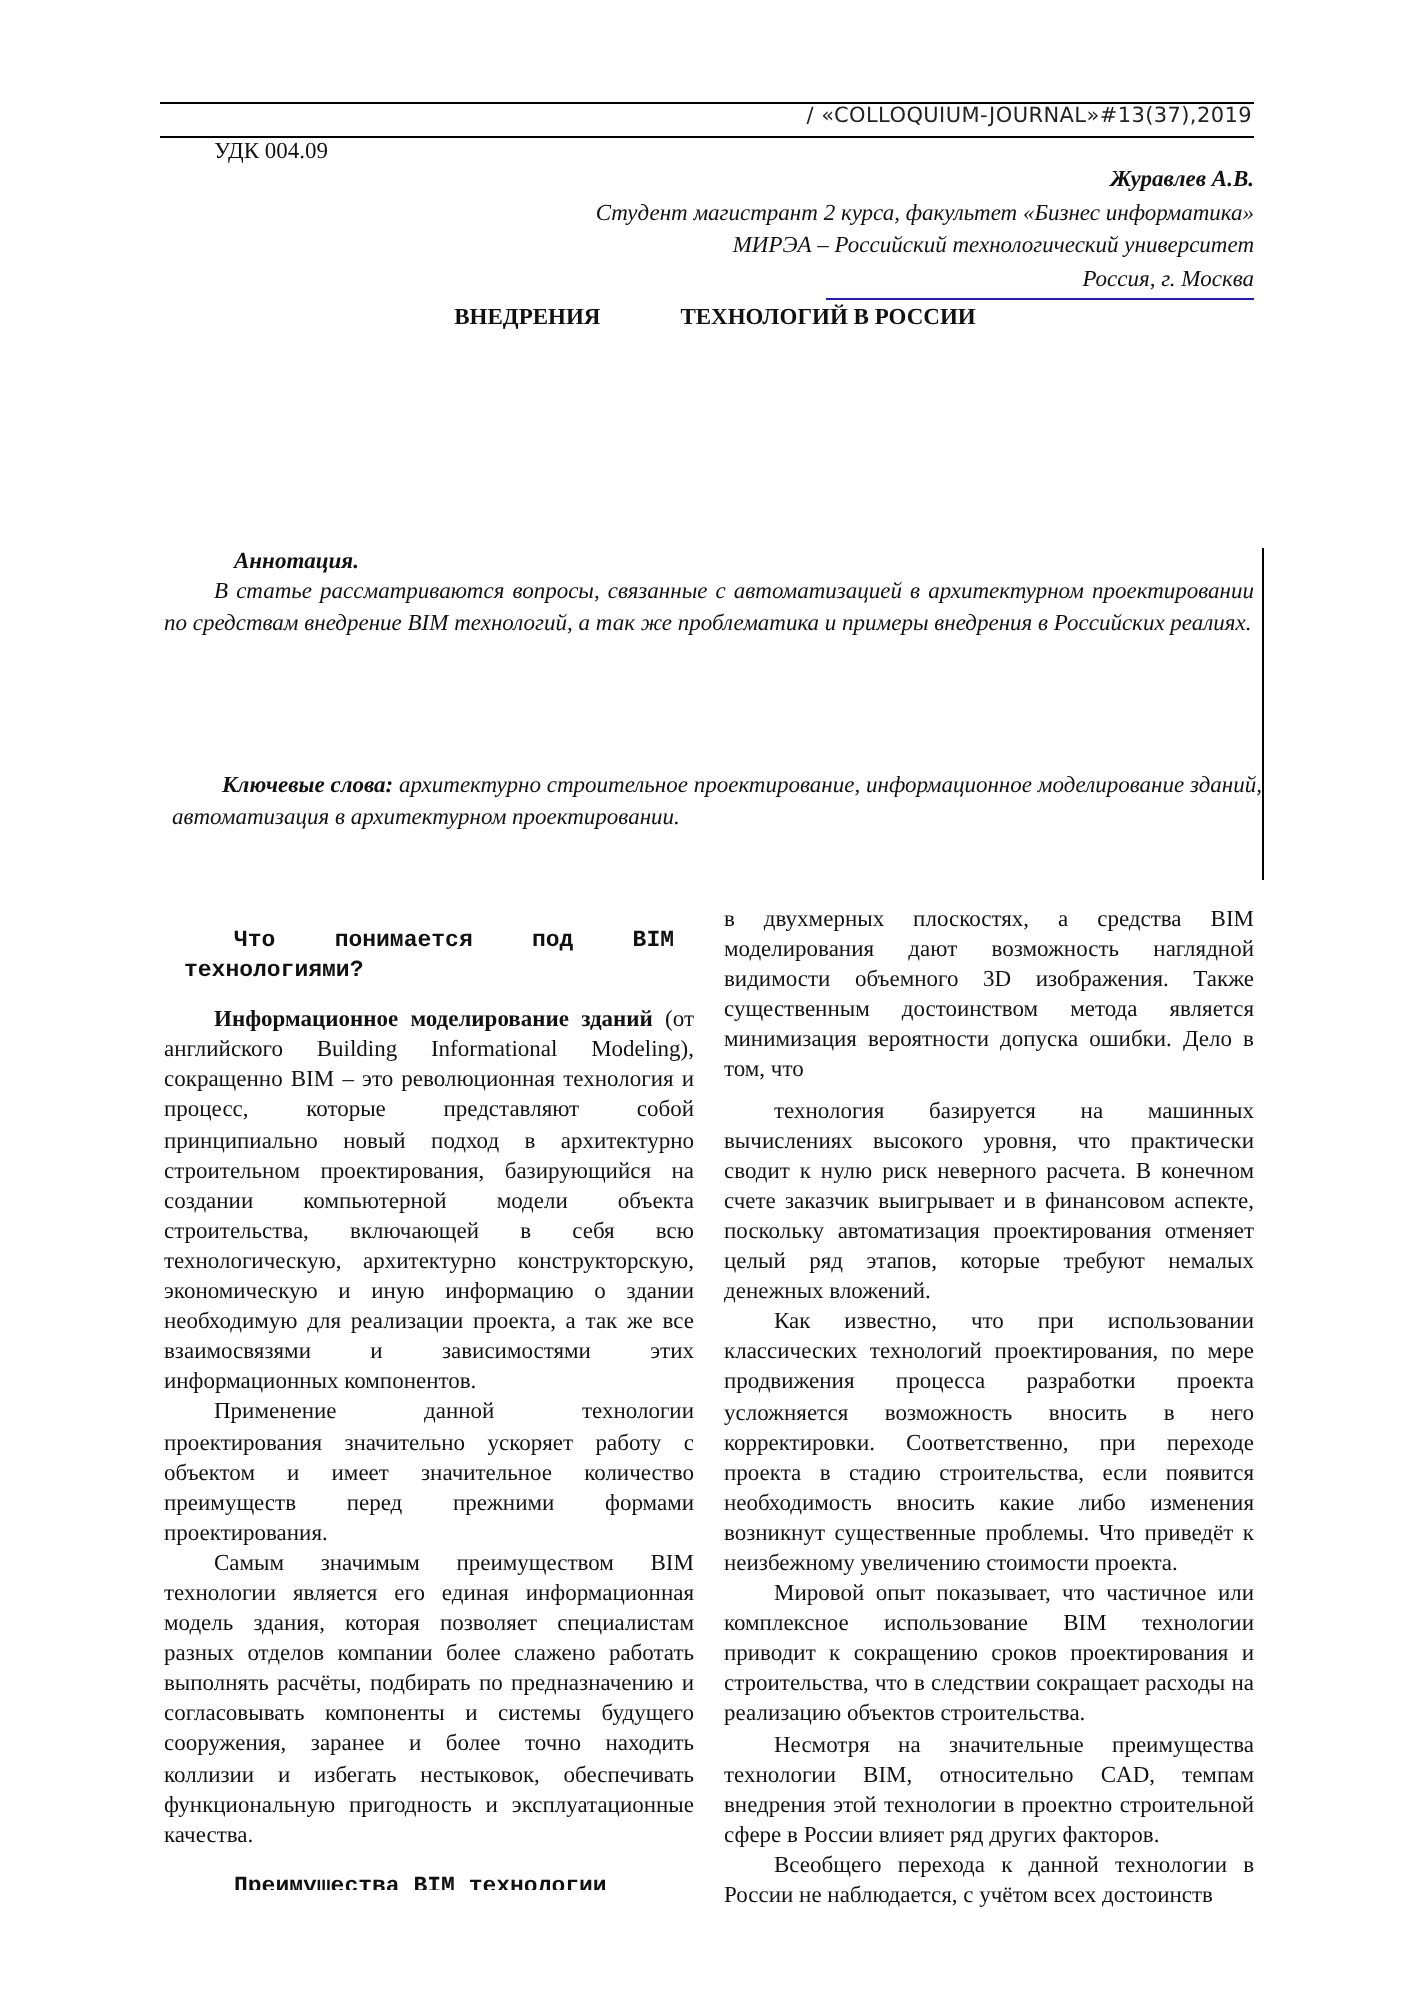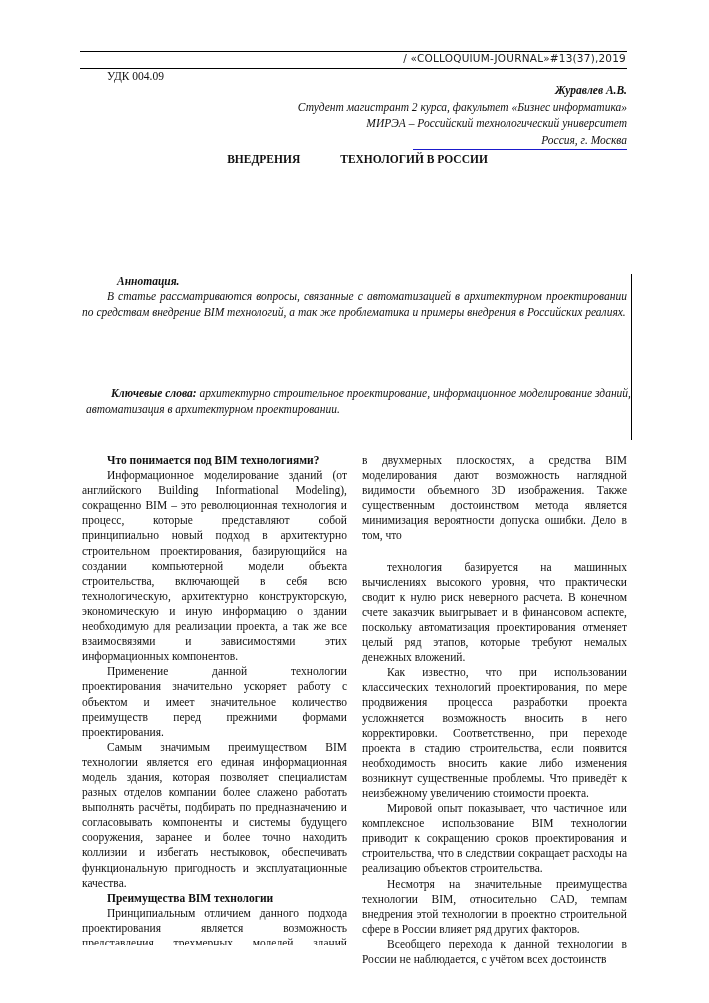--- a/index.html
+++ b/index.html
@@ -21,22 +21,22 @@
   .abs-text { position:absolute; left:82px; top:289px; width:545px; font-style:italic; font-size:11.5px;
               line-height:15.5px; text-align:justify; text-indent:25px; margin:0; }
   .kw { position:absolute; left:82px; top:382px; width:545px; font-style:italic; font-size:11.5px;
         line-height:15.5px; text-align:justify; text-indent:25px; margin:4px; }
   .kw .kw-label { font-weight:bold; }
   .col { position:absolute; top:453px; width:265px; font-size:11.5px; line-height:15.1px; text-align:justify; }
   .col-left { left:82px; }
   .col-right { left:362px; }
   .col p { margin:0; text-indent:25px; }
   .col p.noind { text-indent:0; }
-  .col h3 { margin:0; font-size:11.5px; font-weight:bold; text-indent:25px; line-height:15.1px; }
-  .col b { font-weight:normal; }
+  .col h3 { margin:10px; font-size:11.5px; font-weight:bold; text-indent:25px; line-height:15.1px;font-family:Liberation Mono, monospace; }
+  .col b { font-weight:bold; }
 </style>
 </head>
 <body>
 
 <div class="hdr-line-top"></div>
 <div class="journal">/ «COLLOQUIUM-JOURNAL»#13(37),2019</div>
 <div class="hdr-line-bot"></div>
 
 <div class="udk">УДК 004.09</div>
 
@@ -67,18 +67,18 @@
   <p><b>Информационное моделирование зданий</b><span> (от английского Building Informational Modeling), сокращенно BIM – это революционная технология и процесс, которые представляют собой принципиально новый подход в архитектурно строительном проектирования, базирующийся на создании компьютерной модели объекта строительства, включающей в себя всю технологическую, архитектурно конструкторскую, экономическую и иную информацию о здании необходимую для реализации проекта, а так же все взаимосвязями и зависимостями этих информационных компонентов.</span></p>
   <p>Применение данной технологии проектирования значительно ускоряет работу с объектом и имеет значительное количество преимуществ перед прежними формами проектирования.</p>
   <p>Самым значимым преимуществом BIM технологии является его единая информационная модель здания, которая позволяет специалистам разных отделов компании более слажено работать выполнять расчёты, подбирать по предназначению и согласовывать компоненты и системы будущего сооружения, заранее и более точно находить коллизии и избегать нестыковок, обеспечивать функциональную пригодность и эксплуатационные качества.</p>
   <h3>Преимущества BIM технологии</h3>
   <p>Принципиальным отличием данного подхода проектирования является возможность представления трехмерных моделей зданий включающих в себя всю необходимую информацию для составления технической документации реализуемого проекта. Предшествующие аналогичные информационные системы обеспечивали построение объектов</p>
 </div>
 
 <div class="col col-right" style="top:453px;">
   <div style="position:relative; top:-107px; height:0; overflow:visible;"></div>
   <p class="noind">в двухмерных плоскостях, а средства BIM моделирования дают возможность наглядной видимости объемного 3D изображения. Также существенным достоинством метода является минимизация вероятности допуска ошибки. Дело в том, что</p>
-    <p style="margin-top: 16px;">технология базируется на машинных вычислениях высокого уровня, что практически сводит к нулю риск неверного расчета. В конечном счете заказчик выигрывает и в финансовом аспекте, поскольку автоматизация проектирования отменяет целый ряд этапов, которые требуют немалых денежных вложений.</p>
+    <p style="margin-top: 5px;">технология базируется на машинных вычислениях высокого уровня, что практически сводит к нулю риск неверного расчета. В конечном счете заказчик выигрывает и в финансовом аспекте, поскольку автоматизация проектирования отменяет целый ряд этапов, которые требуют немалых денежных вложений.</p>
   <p>Как известно, что при использовании классических технологий проектирования, по мере продвижения процесса разработки проекта усложняется возможность вносить в него корректировки. Соответственно, при переходе проекта в стадию строительства, если появится необходимость вносить какие либо изменения возникнут существенные проблемы. Что приведёт к неизбежному увеличению стоимости проекта.</p>
   <p>Мировой опыт показывает, что частичное или комплексное использование BIM технологии приводит к сокращению сроков проектирования и строительства, что в следствии сокращает расходы на реализацию объектов строительства.</p>
   <p>Несмотря на значительные преимущества технологии BIM, относительно CAD, темпам внедрения этой технологии в проектно строительной сфере в России влияет ряд других факторов.</p>
   <p>Всеобщего перехода к данной технологии в России не наблюдается, с учётом всех достоинств</p>
 </div>
 
 </body></html>

